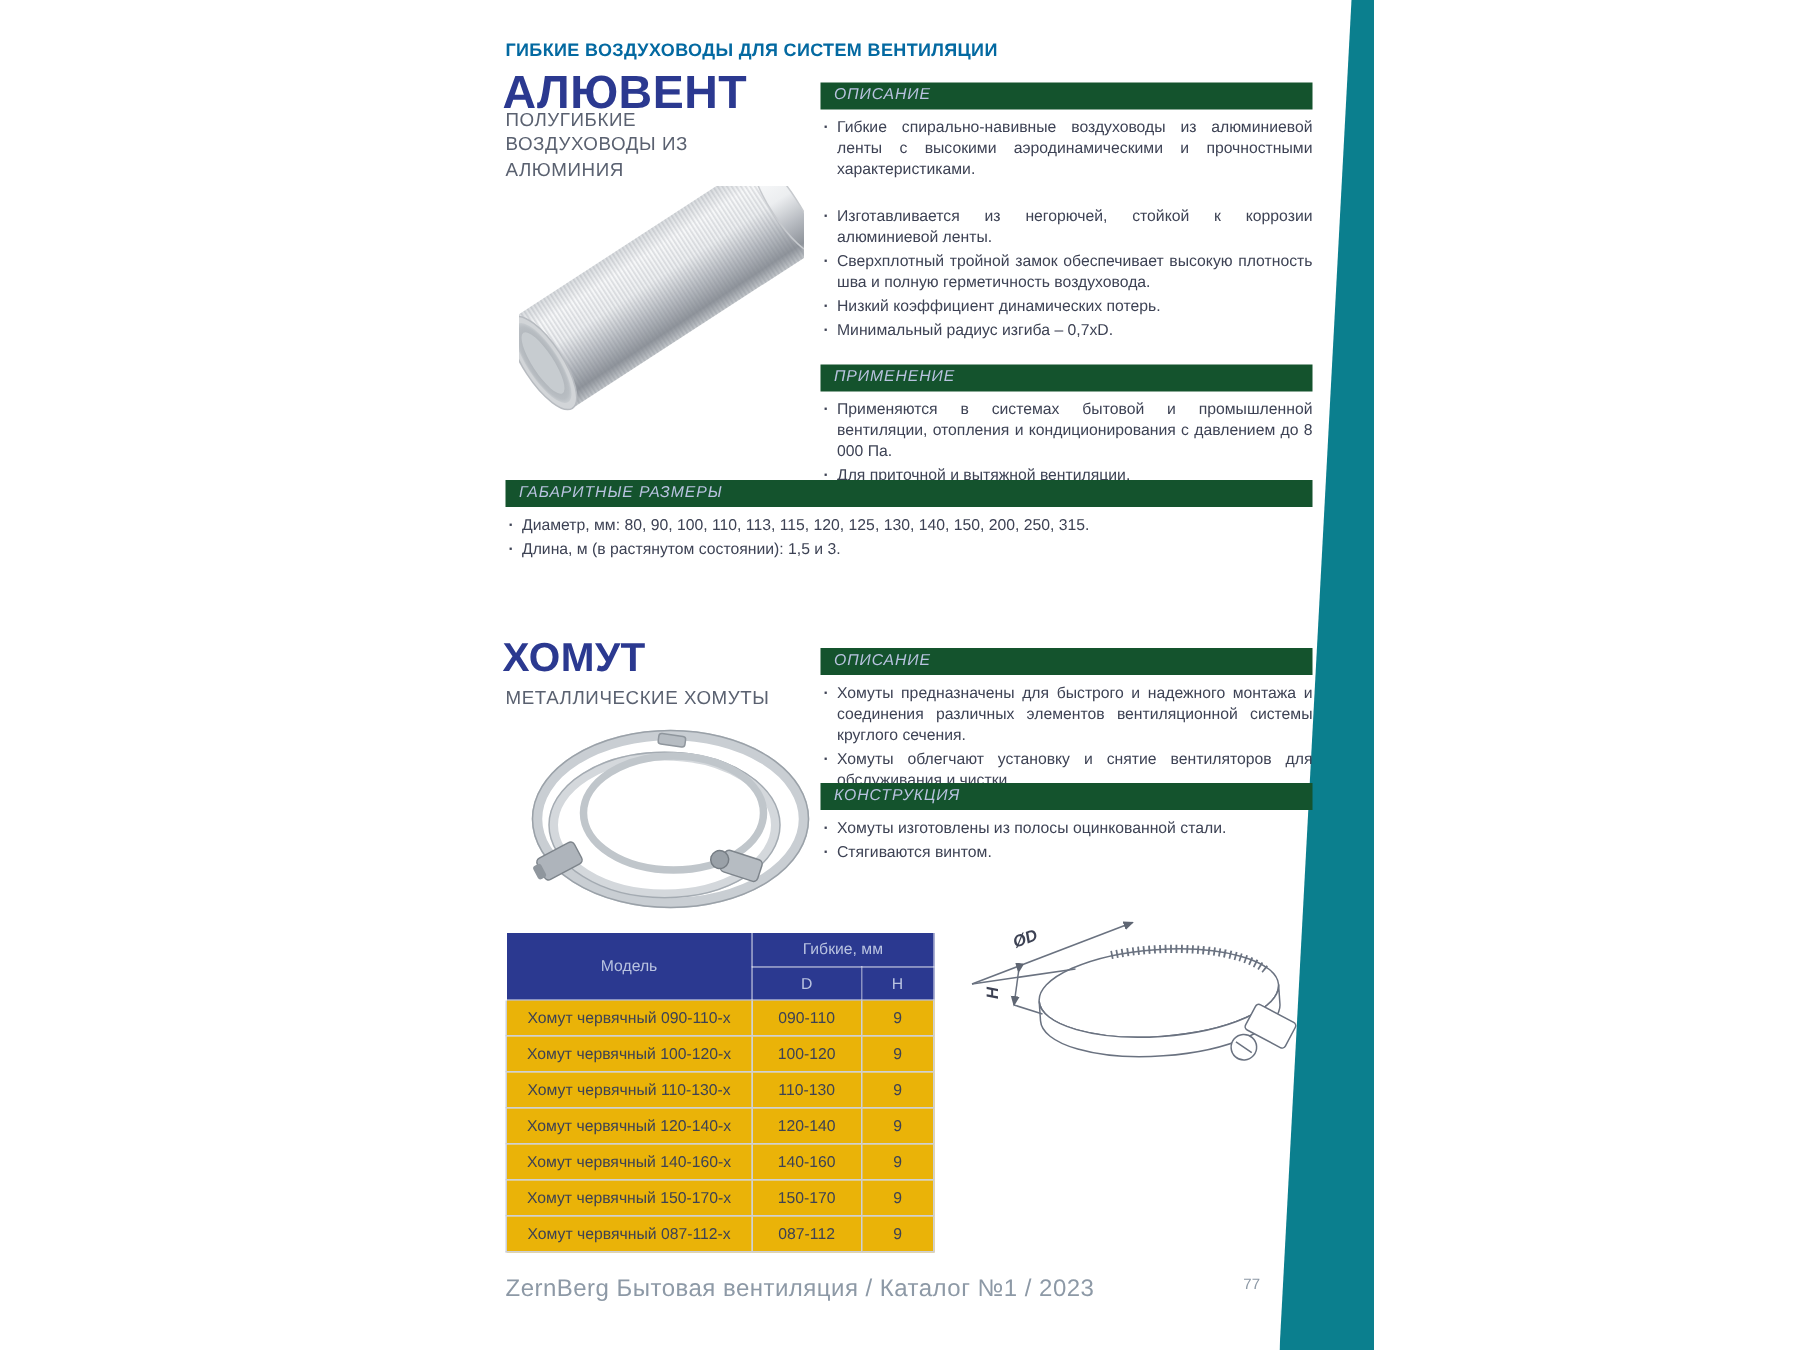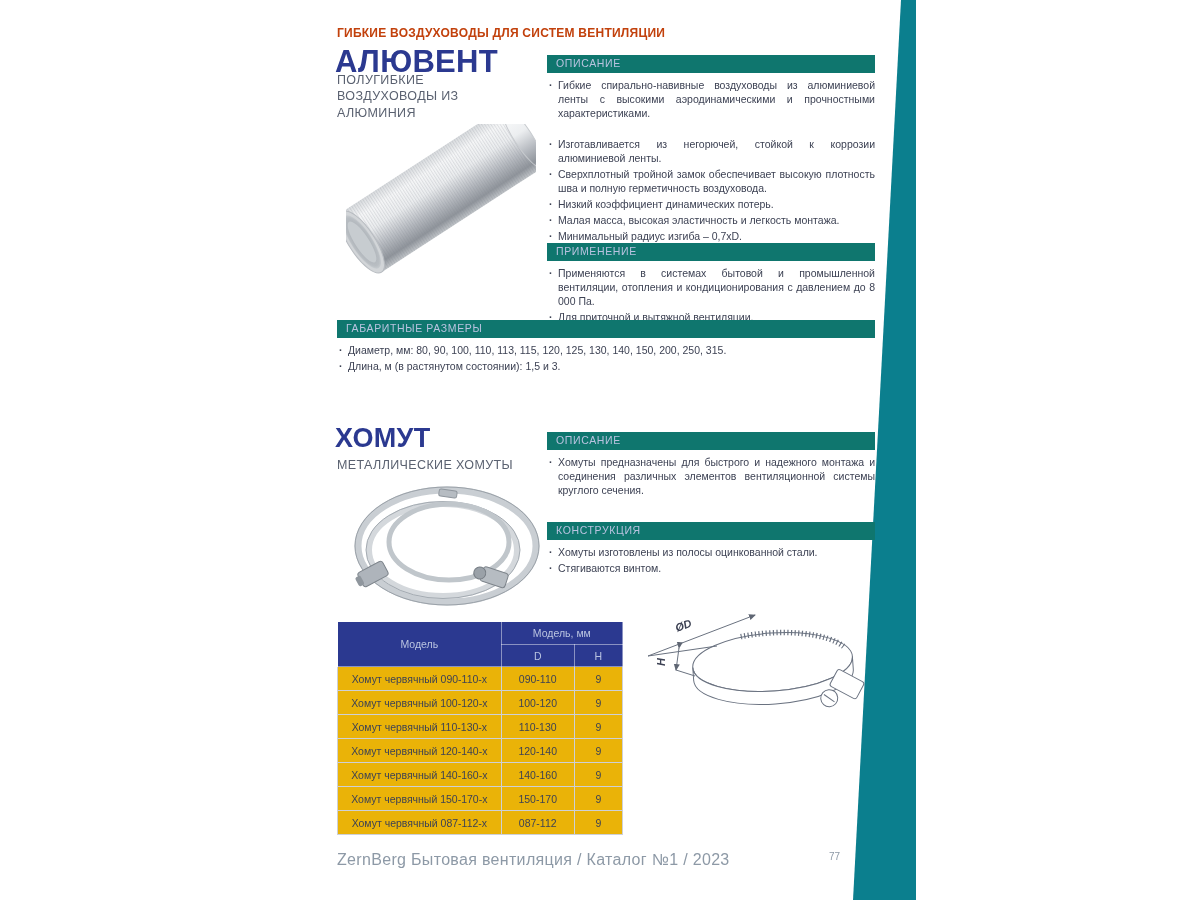--- a/index.html
+++ b/index.html
@@ -6,36 +6,36 @@
   .page{
     position:relative;width:1200px;height:900px;background:#ffffff;overflow:hidden;
     font-family:"Liberation Sans",sans-serif;color:#3d4254;
   }
   .teal-stripe{
     position:absolute;left:0;top:0;width:1200px;height:900px;background:#0b7f8e;
     clip-path:polygon(901px 0px,916px 0px,916px 900px,853px 900px);
   }
   .page-header{
     position:absolute;left:337px;top:26px;font-size:12px;font-weight:700;
-    color:#c2410c;letter-spacing:.02em;
+    color:#0369a1;letter-spacing:.02em;
   }
   .prod-title{
     position:absolute;left:335px;font-weight:700;color:#2b3990;letter-spacing:.01em;
   }
   .prod-title.t1{top:44px;font-size:31px;}
   .prod-title.t2{top:423px;font-size:27px;}
   .prod-subtitle{
     position:absolute;left:337px;font-size:12.5px;color:#5a6170;letter-spacing:.03em;line-height:1.3;
   }
   .prod-subtitle.s1{top:72px;width:190px;}
   .prod-subtitle.s2{top:457px;width:240px;}
   .section{position:absolute;width:328px;}
   .bar{
-    background:#0f766e;color:#b9c3e0;font-size:10.5px;letter-spacing:.06em;
-    padding:3px 9px 4px 9px;line-height:11px;
+    background:#14532d;color:#b9c3e0;font-size:10.5px;letter-spacing:.06em;
+    padding:3px 9px 4px 9px;line-height:11px;font-style:italic;
   }
   .wide{width:538px;}
   ul.bullets{list-style:none;margin:6px 0 0 0;padding:0 0 0 1px;}
   ul.bullets li{
     position:relative;padding-left:10px;margin:0 0 2px 0;
     font-size:10.5px;line-height:1.33;color:#3d4254;
   }
   ul.bullets.just li{text-align:justify;}
   ul.bullets li::before{content:"·";position:absolute;left:1px;top:0;font-weight:700;}
   
@@ -117,21 +117,20 @@
     <ul class="bullets just">
       <li>Гибкие спирально-навивные воздуховоды из алюминиевой ленты с высокими аэродинамическими и прочностными характеристиками.</li>
     </ul>
   </div>
 
   <div class="section pos-p1s1">
     <ul class="bullets just">
       <li>Изготавливается из негорючей, стойкой к коррозии алюминиевой ленты.</li>
       <li>Сверхплотный тройной замок обеспечивает высокую плотность шва и полную герметичность воздуховода.</li>
       <li>Низкий коэффициент динамических потерь.</li>
-      <li>Малая масса, высокая эластичность и легкость монтажа.</li>
       <li>Минимальный радиус изгиба – 0,7хD.</li>
     </ul>
   </div>
 
   <div class="section pos-p1s2">
     <div class="bar">ПРИМЕНЕНИЕ</div>
     <ul class="bullets just">
       <li>Применяются в системах бытовой и промышленной вентиляции, отопления и кондиционирования с давлением до 8 000 Па.</li>
       <li>Для приточной и вытяжной вентиляции.</li>
     </ul>
@@ -166,36 +165,37 @@
         </g>
         <rect x="96" y="16" width="18" height="7" rx="2" fill="#b6bcc2" stroke="#8f969d" transform="rotate(8 105 19)"></rect>
       </g>
     </svg>
   </div>
 
   <div class="section pos-p2s0">
     <div class="bar">ОПИСАНИЕ</div>
     <ul class="bullets just">
       <li>Хомуты предназначены для быстрого и надежного монтажа и соединения различных элементов вентиляционной системы круглого сечения.</li>
+      <li>Хомуты облегчают установку и снятие вентиляторов для обслуживания и чистки.</li>
     </ul>
   </div>
 
   <div class="section pos-p2s1">
     <div class="bar">КОНСТРУКЦИЯ</div>
     <ul class="bullets">
       <li>Хомуты изготовлены из полосы оцинкованной стали.</li>
       <li>Стягиваются винтом.</li>
     </ul>
   </div>
 
   <table class="size-table">
     <thead>
       <tr>
         <th class="h-model" rowspan="2">Модель</th>
-        <th class="h-sizes" colspan="2">Модель, мм</th>
+        <th class="h-sizes" colspan="2">Гибкие, мм</th>
       </tr>
       <tr>
         <th class="h-d">D</th>
         <th class="h-h">H</th>
       </tr>
     </thead>
     <tbody>
       <tr>
         <td>Хомут червячный 090-110-х</td>
         <td>090-110</td>

